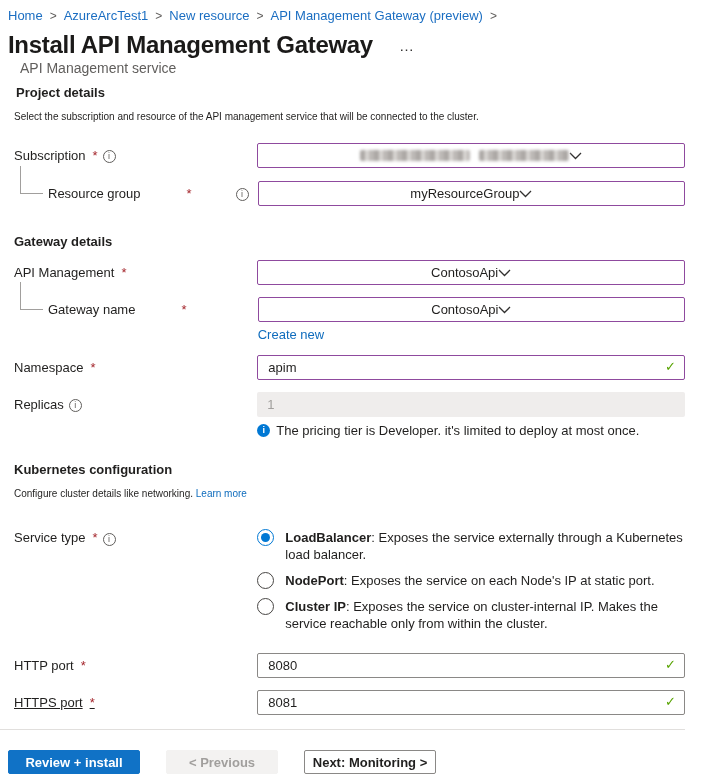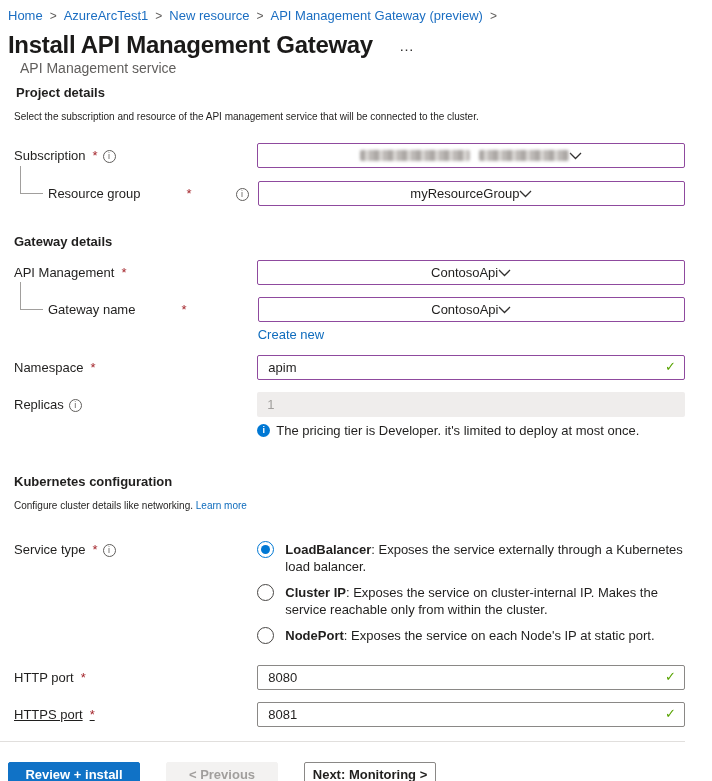--- a/index.html
+++ b/index.html
@@ -14,21 +14,21 @@
   .sep { color:#605e5c; margin:0 7px; font-size:12px; }
   
   .title-row { display:flex; align-items:center; padding-left:8px; margin-top:7px; }
   .page-title { font-size:24px; font-weight:bold; line-height:28px; color:#1b1a19; letter-spacing:-0.3px; }
   .ellipsis { margin-left:26px; color:#323130; font-size:15px; letter-spacing:1px; cursor:pointer; }
   .subtitle { padding-left:20px; margin-top:3px; font-size:14px; color:#605e5c; line-height:13px; }
   
   .section-heading { padding-left:16px; font-size:13px; font-weight:bold; line-height:15px; }
   .h-project { margin-top:10px; }
   .h-gateway { margin-top:28px; padding-left:14px; }
-  .h-k8s { margin-top:36px; padding-left:14px; }
+  .h-k8s { margin-top:24px; padding-left:14px; }
   .section-desc { padding-left:14px; margin-top:9px; font-size:10px; line-height:15px; }
   .link { color:#0f6cbd; text-decoration:none; cursor:pointer; }
   
   .form-row { display:flex; align-items:flex-start; padding-left:14px; }
   .label-col { width:248px; position:relative; padding-top:5px; font-size:13px; line-height:16px;
                display:flex; align-items:center; gap:5px; flex-wrap:nowrap; }
   .field-col { width:436px; position:relative; }
   .req { color:#a4262c; margin-left:2px; }
   .info-icon { width:13px; height:13px; border:1px solid #605e5c; border-radius:50%;
                font-size:9px; line-height:11px; color:#605e5c; text-align:center;
@@ -199,37 +199,37 @@
     </div>
   </div>
 
   <h2 class="section-heading h-k8s">Kubernetes configuration</h2>
   <p class="section-desc">
     <span>Configure cluster details like networking.</span>
     <a class="link">Learn more</a>
   </p>
 
   <div class="form-row r-servicetype">
-    <div class="label-col" style="align-items:center; padding-top:3px;">
+    <div class="label-col" style="align-items:flex-end; padding-top:3px;">
       <span>Service type</span>
         <span class="req">*</span>
       <i class="info-icon">i</i>
     </div>
     <div class="field-col radio-group">
       <div class="radio-opt">
         <span class="radio-circle selected"></span>
         <span class="radio-text"><span class="radio-name">LoadBalancer</span><span>: Exposes the service externally through a Kubernetes load balancer.</span></span>
       </div>
       <div class="radio-opt">
         <span class="radio-circle"></span>
-        <span class="radio-text"><span class="radio-name">Cluster IP</span><span>: Exposes the service on cluster-internal IP. Makes the service reachable only from within the cluster.</span></span>
+        <span class="radio-text"><span class="radio-name">NodePort</span><span>: Exposes the service on each Node's IP at static port.</span></span>
       </div>
       <div class="radio-opt">
         <span class="radio-circle"></span>
-        <span class="radio-text"><span class="radio-name">NodePort</span><span>: Exposes the service on each Node's IP at static port.</span></span>
+        <span class="radio-text"><span class="radio-name">Cluster IP</span><span>: Exposes the service on cluster-internal IP. Makes the service reachable only from within the cluster.</span></span>
       </div>
     </div>
   </div>
 
   <div class="form-row r-http">
     <div class="label-col">
       <span>HTTP port</span>
         <span class="req">*</span>
     </div>
     <div class="field-col input-wrap">

